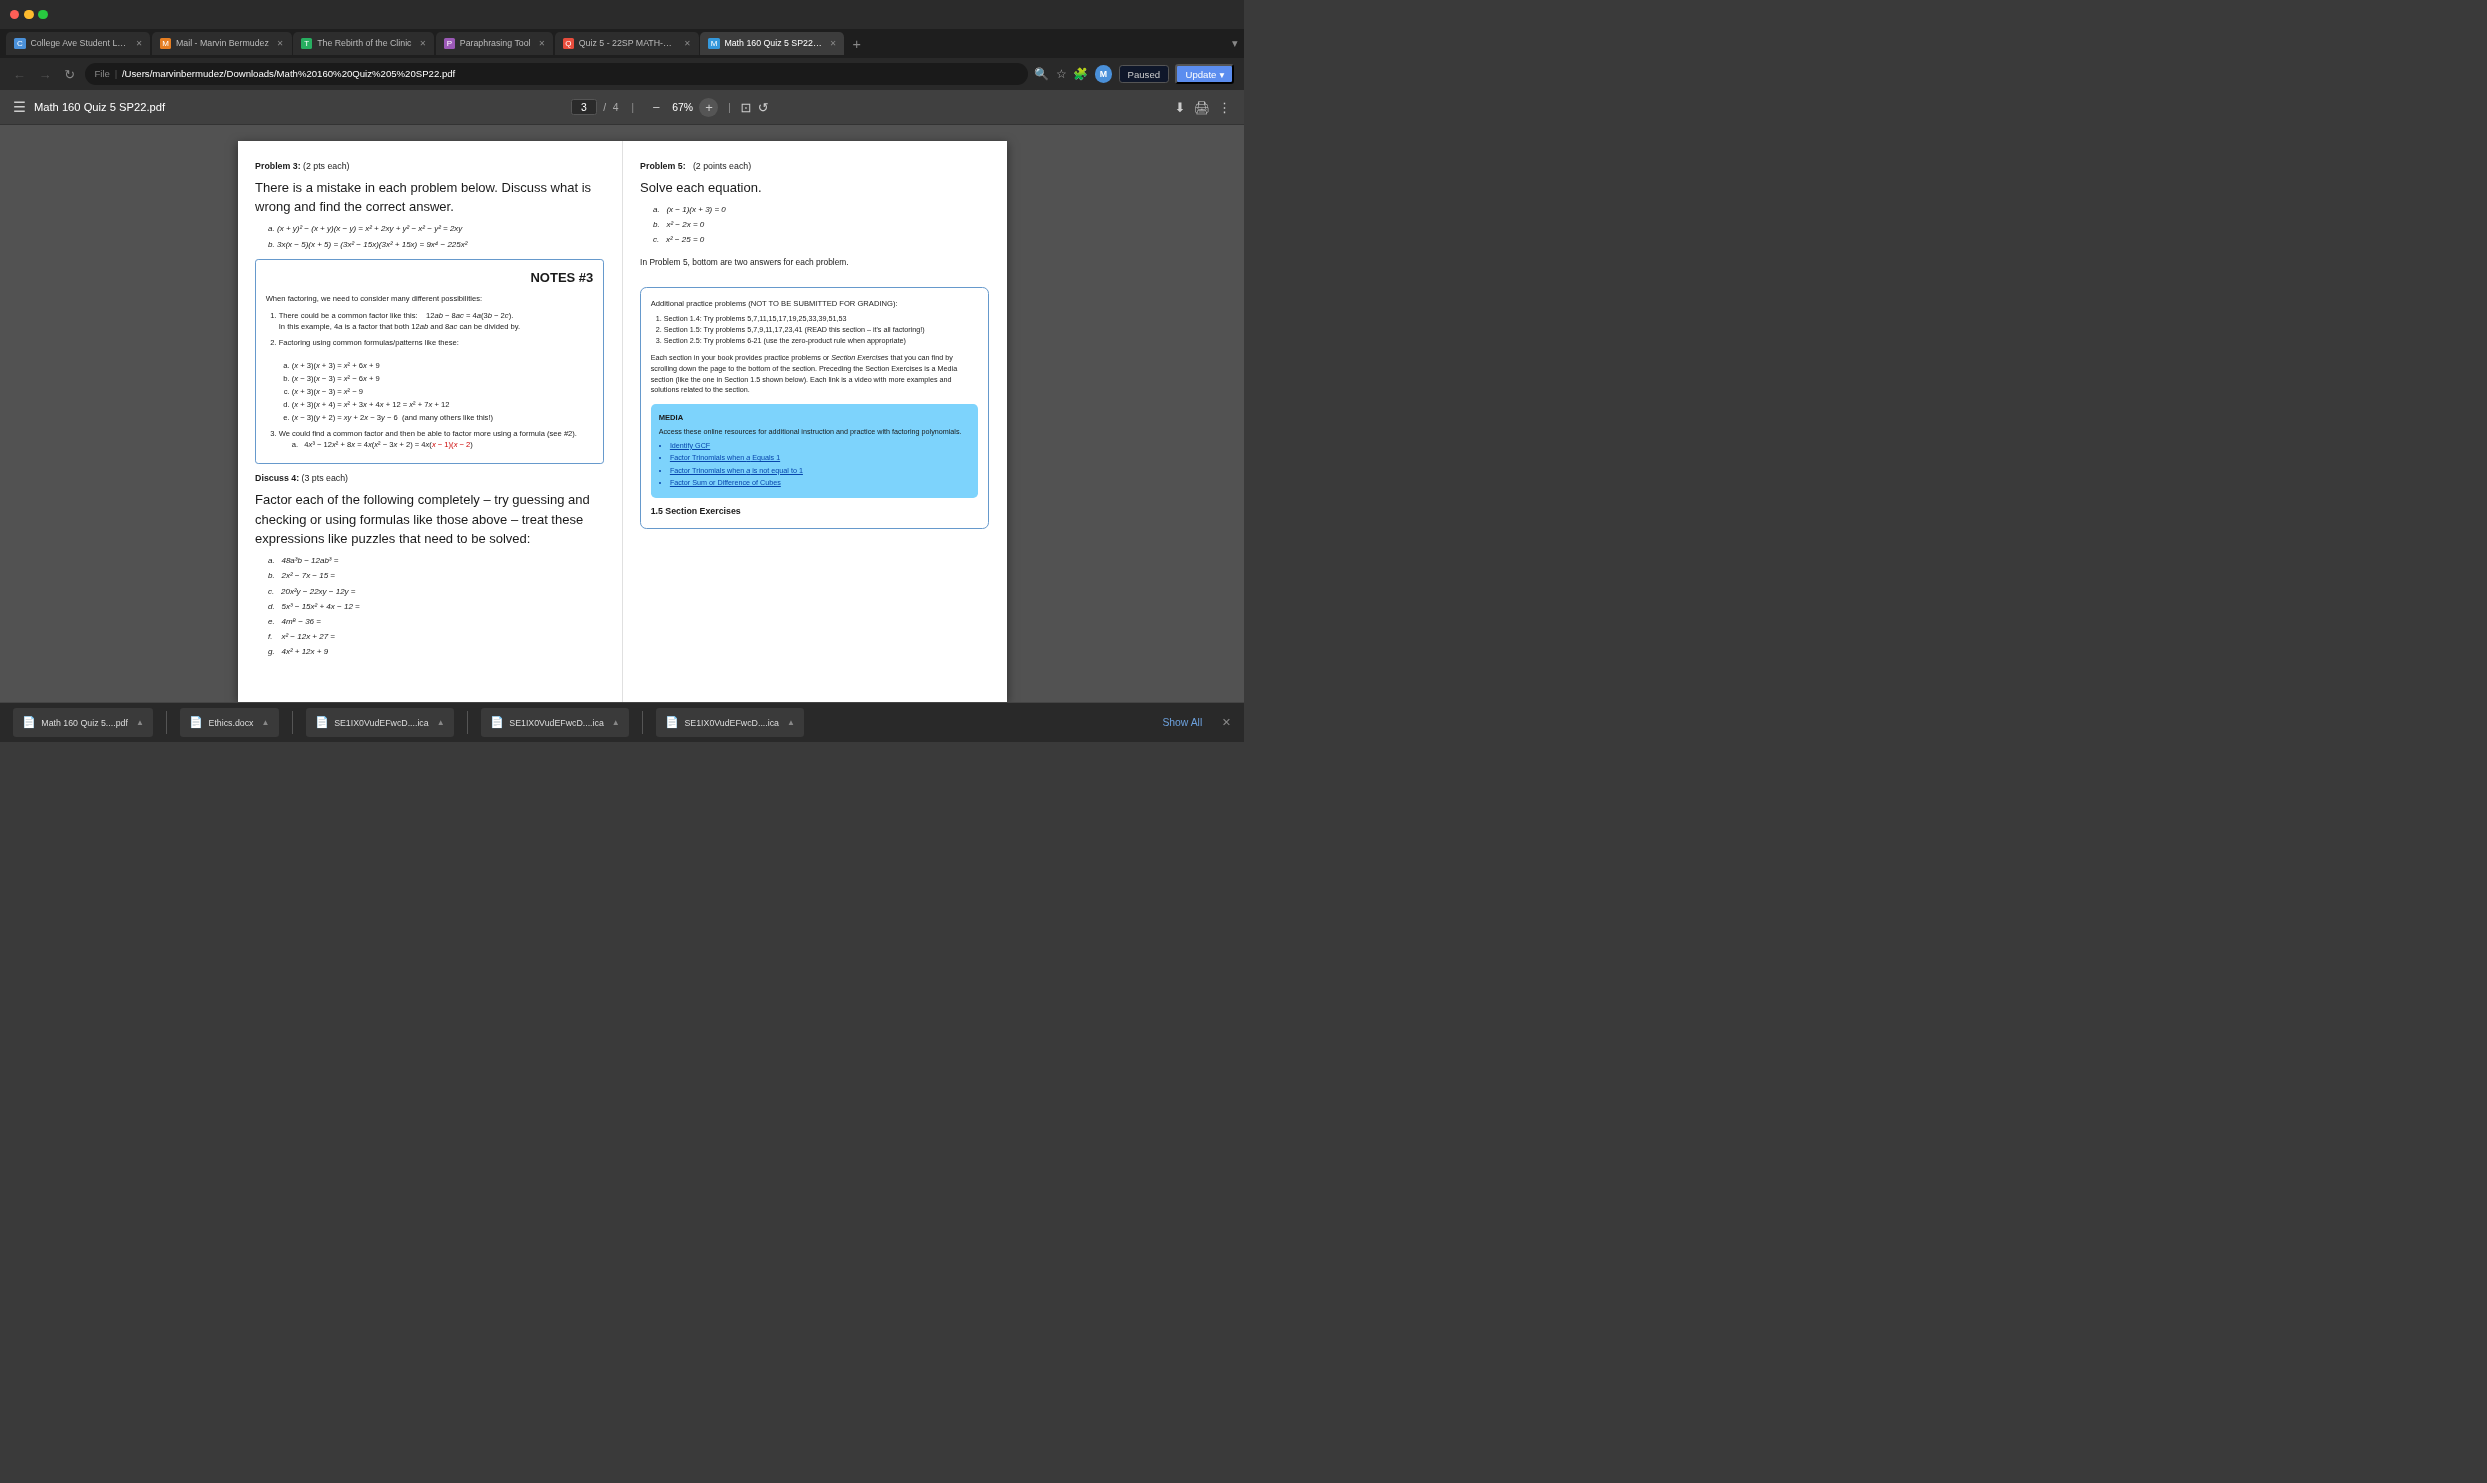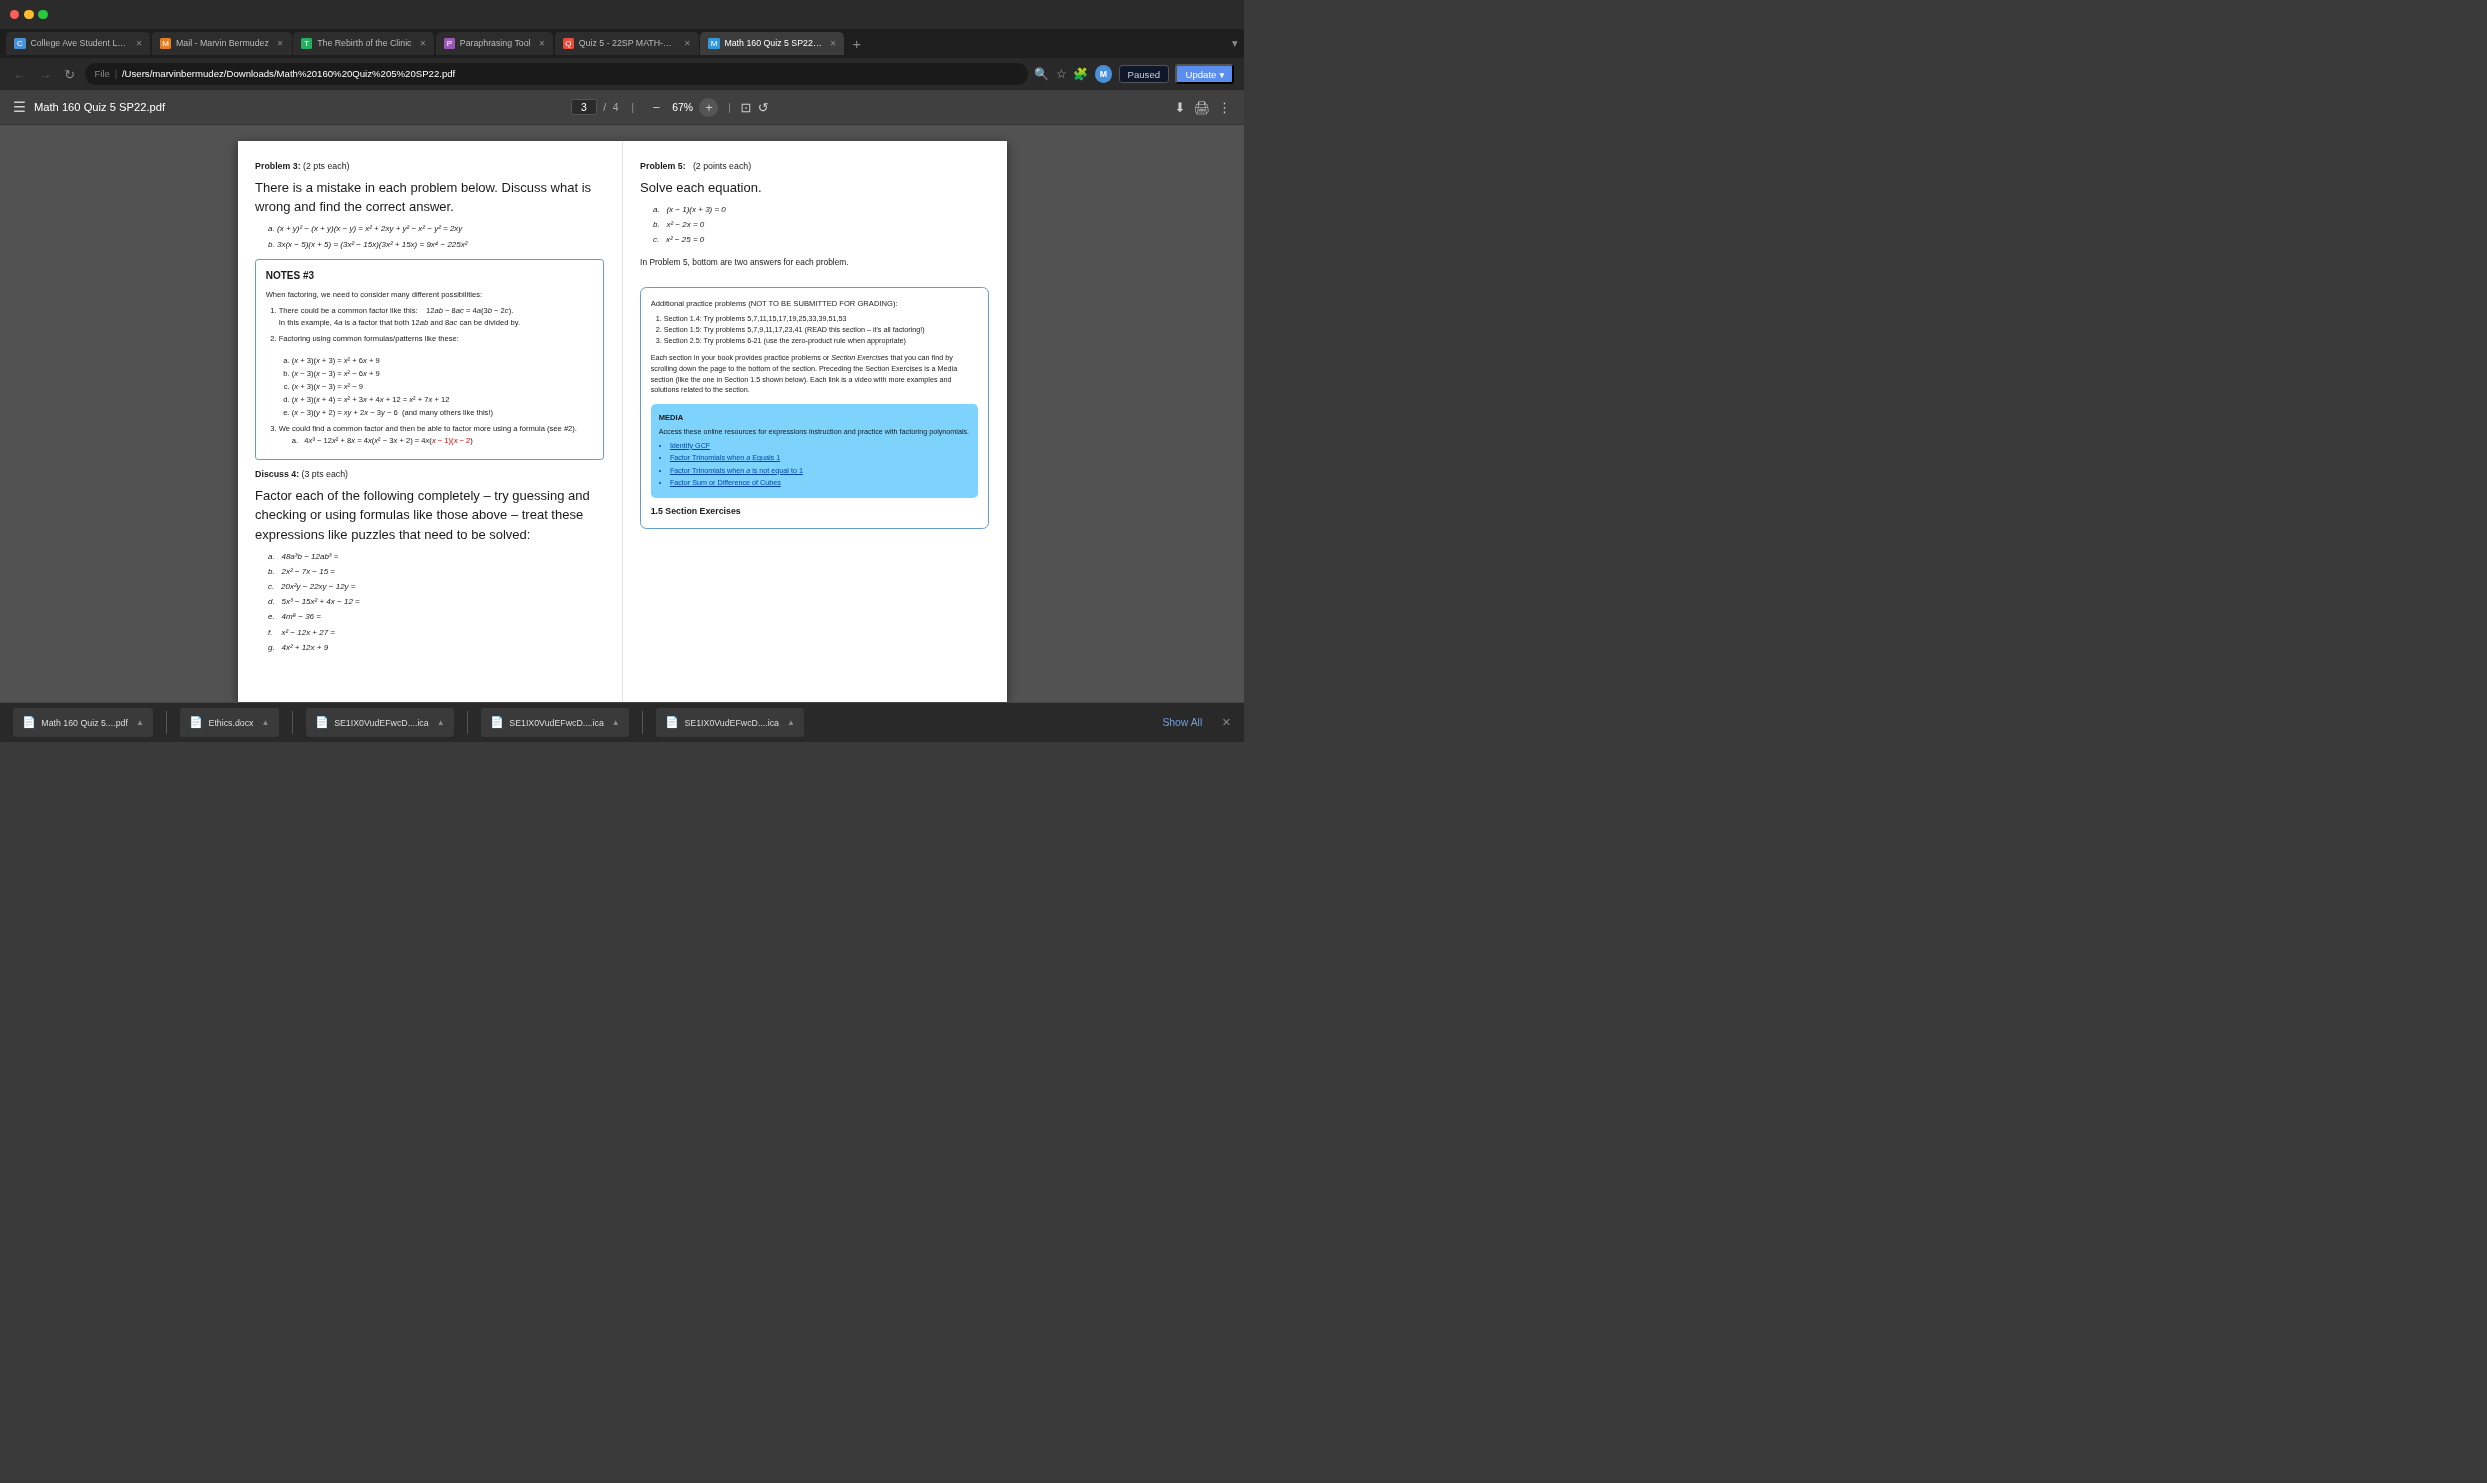--- a/index.html
+++ b/index.html
@@ -141,21 +141,21 @@
     .math-eq { margin: 3.2px 0 3.2px 13px; font-size: 8px; font-style: italic; }
     .indent { margin-left: 13px; }
 
     .notes-box {
       border: 1.2px solid #6699cc;
       border-radius: 3.2px;
       padding: 8px 9.6px;
       margin: 8px 0;
       font-size: 7.6px;
     }
-    .notes-title { text-align: left; font-weight: bold; font-size: 10px; margin-bottom: 6.4px; }
+    .notes-title { text-align: right; font-weight: bold; font-size: 13px; margin-bottom: 6.4px; }
     .notes-list { padding-left: 13px; }
     .notes-list li { margin-bottom: 4.8px; }
     .notes-sub { list-style: lower-alpha; padding-left: 13px; margin-top: 11px; }
     .notes-sub li { margin-bottom: 1.6px; }
 
     .red-text { color: #cc0000; }
 
     .practice-box {
       border: 1.2px solid #6699cc;
       border-radius: 6.4px;
@@ -373,21 +373,21 @@
           <li>Section 1.4: Try problems 5,7,11,15,17,19,25,33,39,51,53</li>
           <li>Section 1.5: Try problems 5,7,9,11,17,23,41 (READ this section – it's all factoring!)</li>
           <li>Section 2.5: Try problems 6-21 (use the zero-product rule when appropriate)</li>
         </ol>
         <div style="font-size:7.2px; margin-bottom:6.4px;">
           Each section in your book provides practice problems or <em>Section Exercises</em> that you can find by scrolling down the page to the bottom of the section. Preceding the Section Exercises is a Media section (like the one in Section 1.5 shown below). Each link is a video with more examples and solutions related to the section.
         </div>
 
         <div class="media-box">
           <div class="media-title">MEDIA</div>
-          <div style="font-size:7.2px; margin-bottom:3.2px;">Access these online resources for expressions instruction and practice with factoring polynomials.</div>
+          <div style="font-size:7.2px; margin-bottom:3.2px;">Access these online resources for additional instruction and practice with factoring polynomials.</div>
           <ul class="media-links">
             <li>Identify GCF</li>
             <li>Factor Trinomials when <i>a</i> Equals 1</li>
             <li>Factor Trinomials when <i>a</i> is not equal to 1</li>
             <li>Factor Sum or Difference of Cubes</li>
           </ul>
         </div>
 
         <div class="section-exercises" style="margin-top:6.4px;">1.5 Section Exercises</div>
       </div>

